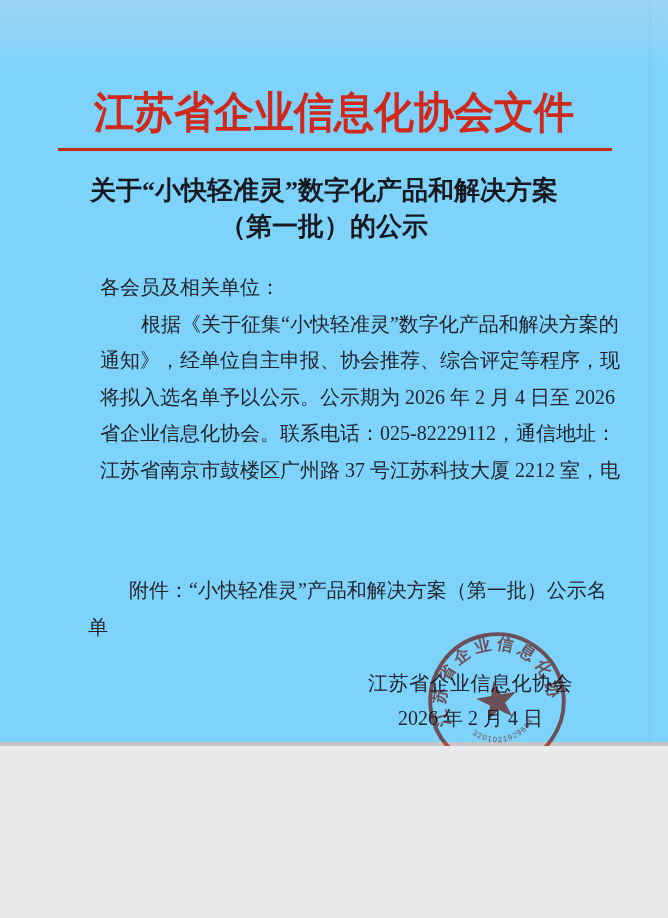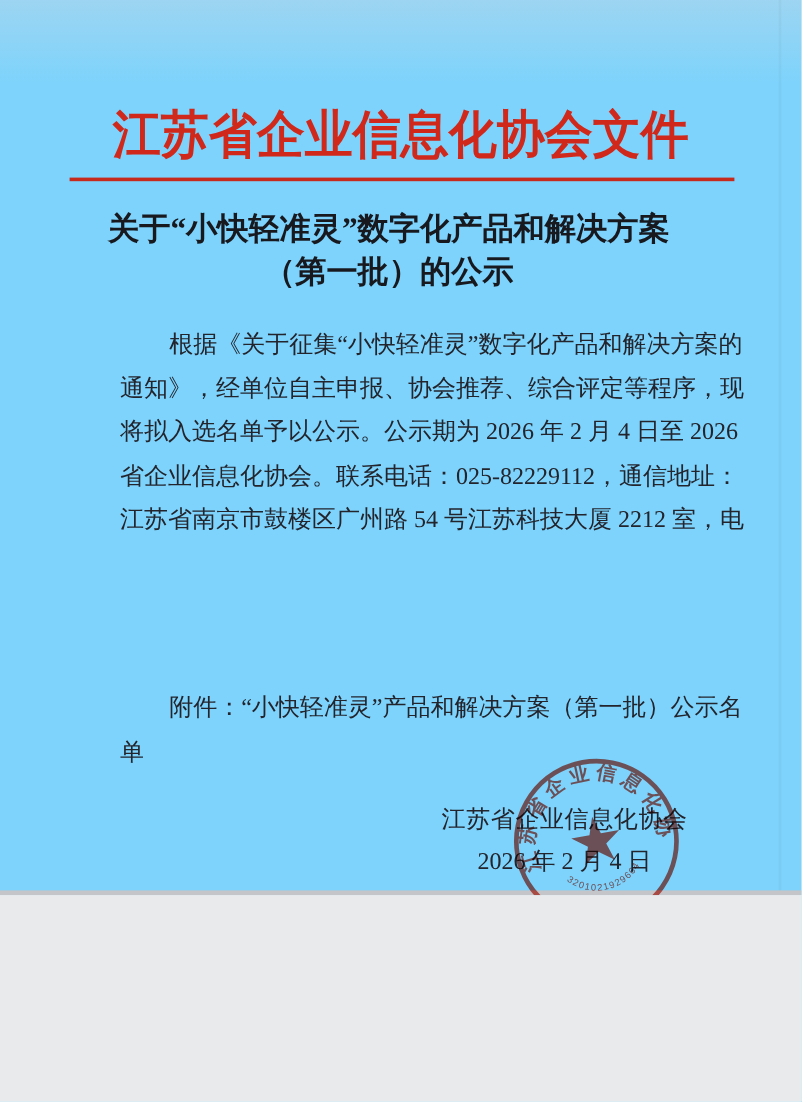--- a/index.html
+++ b/index.html
@@ -39,21 +39,21 @@
     color: #18191f;
     margin-top: 11px;
   }
   .body-block {
     position: absolute;
     top: 269px; left: 100px; width: 480px;
     font-size: 20px;
   }
   .attach-block {
     position: absolute;
-    top: 572px; left: 100px; width: 480px;
+    top: 572px; left: 88px; width: 480px;
     font-size: 20px;
   }
   .bline {
     height: 36.6px;
     line-height: 36.6px;
     white-space: nowrap;
     text-align: justify;
     text-align-last: justify;
     overflow: visible;
   }
@@ -112,25 +112,26 @@
   <div class="letterhead">江苏省企业信息化协会文件</div>
 
   <div class="red-rule"></div>
 
   <div class="doc-title">
     <div>关于“小快轻准灵”数字化产品和解决方案</div>
     <div>（第一批）的公示</div>
   </div>
 
   <div class="body-block">
+    <div class="bline nj">各会员及相关单位：</div>
     <div class="bline ind">根据《关于征集“小快轻准灵”数字化产品和解决方案的</div>
     <div class="bline">通知》，经单位自主申报、协会推荐、综合评定等程序，现</div>
     <div class="bline">将拟入选名单予以公示。公示期为 2026 年 2 月 4 日至 2026</div>
     <div class="bline">省企业信息化协会。联系电话：025-82229112，通信地址：</div>
-    <div class="bline">江苏省南京市鼓楼区广州路 54 号江苏科技大厦 2212 室，电</div>
+    <div class="bline">江苏省南京市鼓楼区广州路 37 号江苏科技大厦 2212 室，电</div>
   </div>
 
   <div class="attach-block">
     <div class="bline ind">附件：“小快轻准灵”产品和解决方案（第一批）公示名</div>
     <div class="bline nj">单</div>
   </div>
 
   <div class="sig-block">
     <div class="sig-org">江苏省企业信息化协会</div>
     <div class="sig-date">2026 年 2 月 4 日</div>

